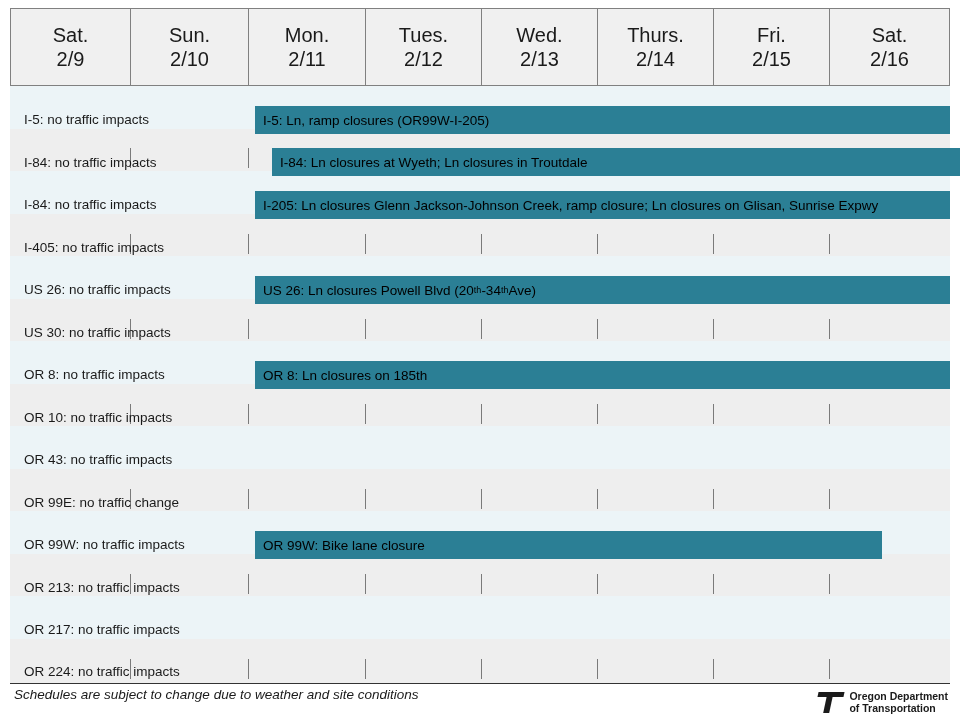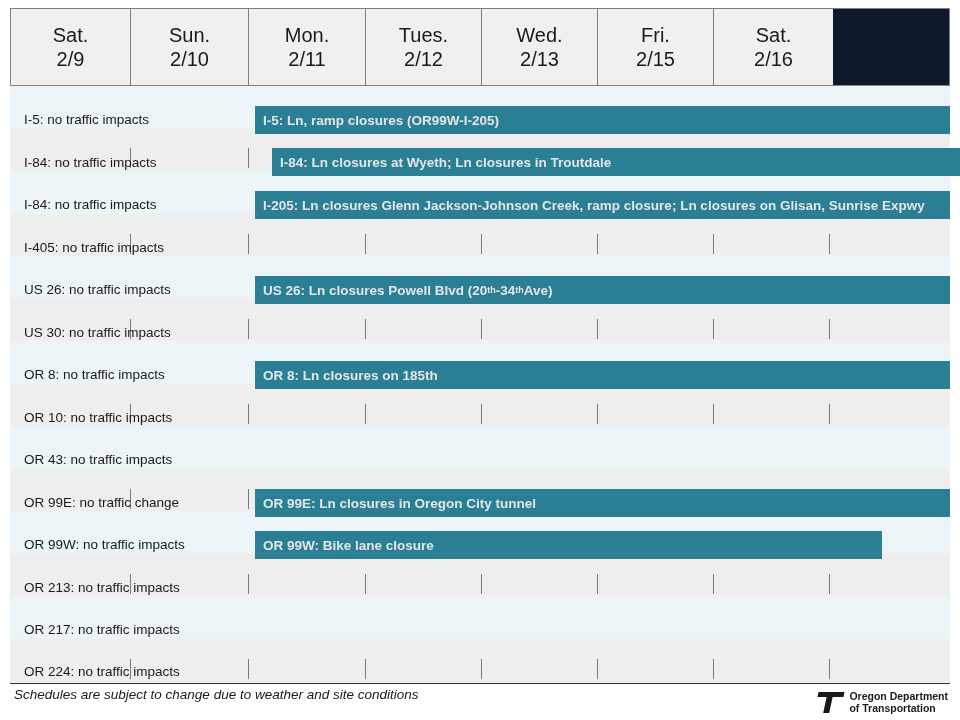--- a/index.html
+++ b/index.html
@@ -77,23 +77,23 @@
   .tick {
     position: absolute;
     width: 1px;
     background: #7a7a7a;
   }
 
   
   .bar {
     position: absolute;
     background: #2b7f95;
-    color: #e5e5e5;
+    color: #000000;
     font-size: 13.5px;
-    font-weight: bold;
+    font-weight: normal;
     display: flex;
     align-items: center;
     padding-left: 8px;
     box-sizing: border-box;
     white-space: nowrap;
     overflow: hidden;
   }
   .bar sup {
     font-size: 9px;
     vertical-align: super;
@@ -174,20 +174,24 @@
       <span class="d1">Mon.</span>
       <span class="d2">2/11</span>
     </div>
     <div class="hdr-cell" style="width:116px">
       <span class="d1">Tues.</span>
       <span class="d2">2/12</span>
     </div>
     <div class="hdr-cell" style="width:116px">
       <span class="d1">Wed.</span>
       <span class="d2">2/13</span>
+    </div>
+    <div class="hdr-cell" style="width:116px">
+      <span class="d1">Thurs.</span>
+      <span class="d2">2/14</span>
     </div>
     <div class="hdr-cell" style="width:116px">
       <span class="d1">Fri.</span>
       <span class="d2">2/15</span>
     </div>
     <div class="hdr-cell" style="width:119px">
       <span class="d1">Sat.</span>
       <span class="d2">2/16</span>
     </div>
   </div>
@@ -289,21 +293,20 @@
     <div class="bar" style="left:245px;top:190px;width:695px;height:28px">
       <span>US 26: Ln closures Powell Blvd (20</span>
         <sup>th</sup>
         <span>-34</span>
         <sup>th</sup>
         <span> Ave)</span>
     </div>
 
     <div class="bar" style="left:245px;top:275px;width:695px;height:28px">OR 8:  Ln closures on 185th</div>
 
-    <div class="bar" style="left:245px;top:403px;width:695px;height:28px">OR 99E:  Ln closures in Oregon City tunnel</div>
 
     <div class="bar" style="left:245px;top:445px;width:627px;height:28px">OR 99W: Bike lane closure</div>
 
   </div>
 
   <div class="footer-rule"></div>
   <div class="footer-note">Schedules are subject to change due to weather and site conditions</div>
 
   <div class="logo">
     <div class="logo-mark">

